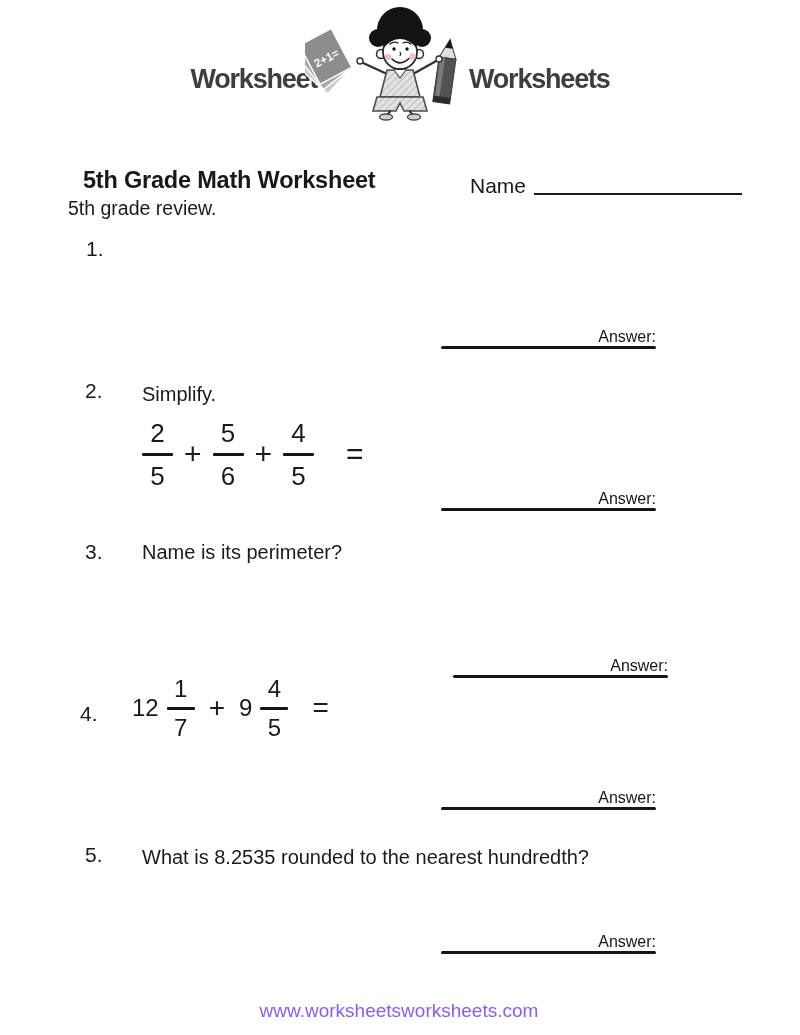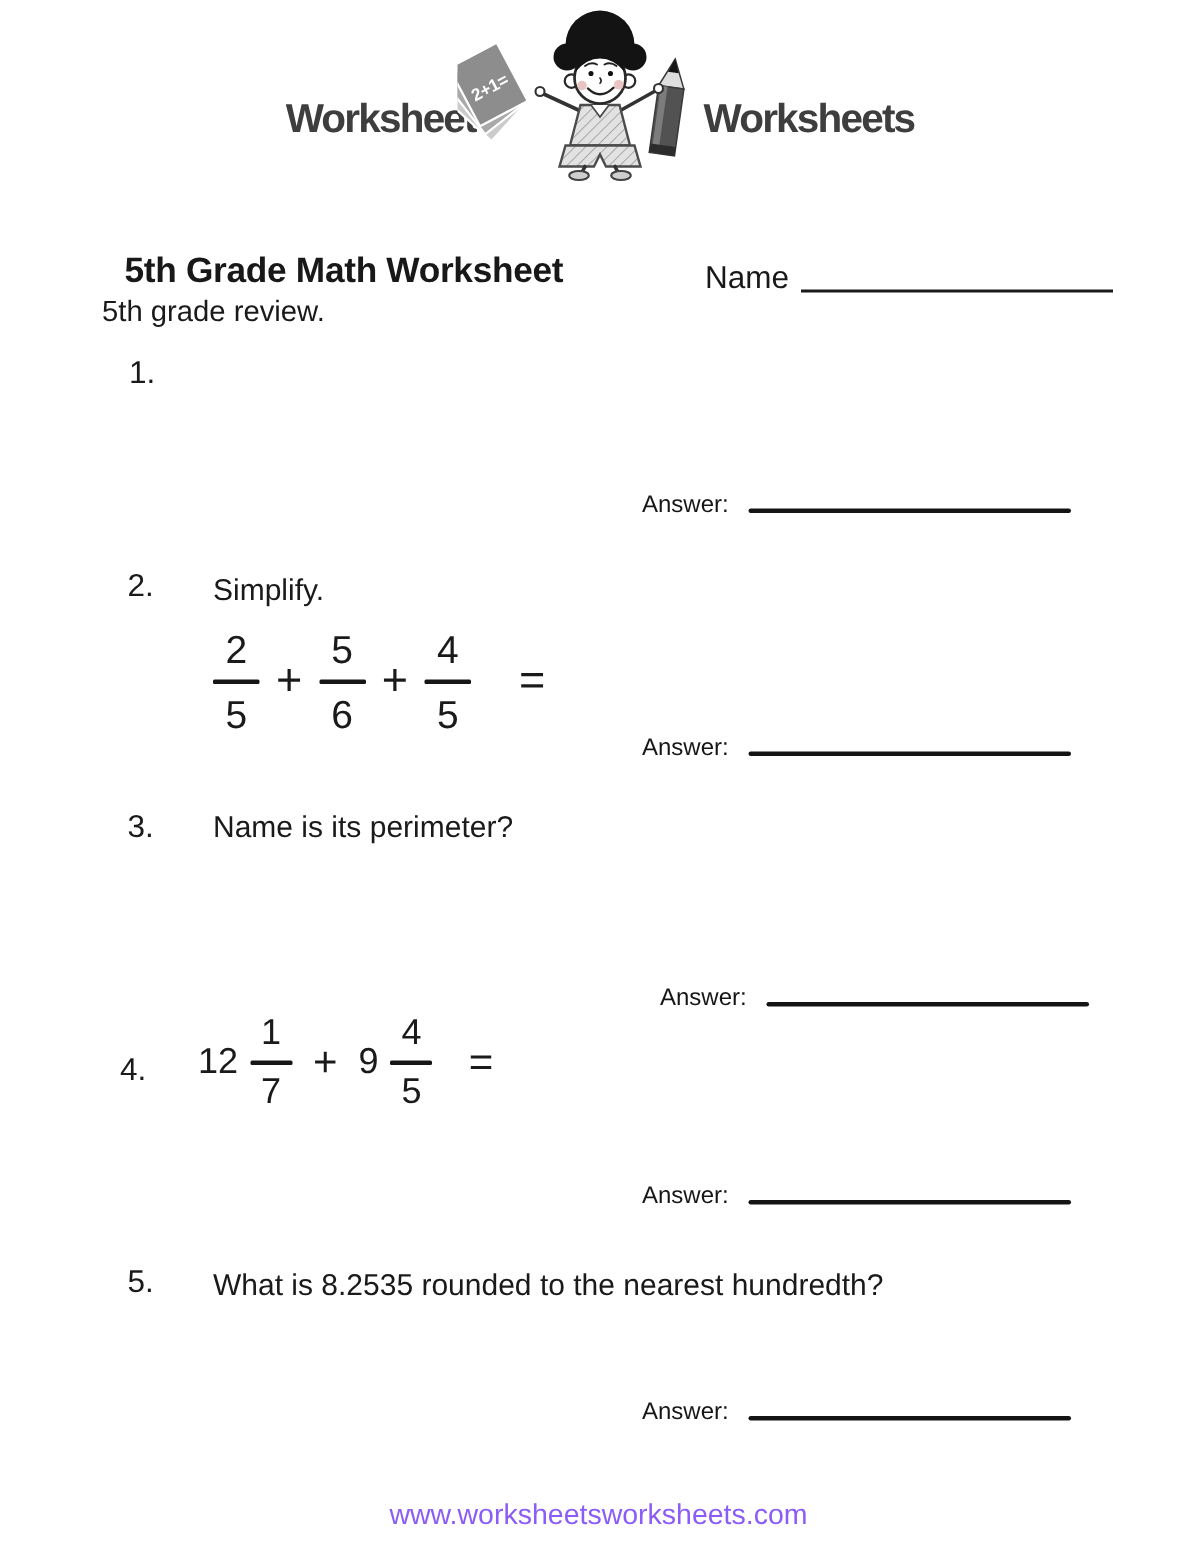--- a/index.html
+++ b/index.html
@@ -19,21 +19,21 @@
   .name-row{position:absolute;left:470px;top:146px;display:flex;align-items:flex-end;margin-top:28px;}
   .name-label{font-size:21px;color:#181818;}
   .name-line{display:inline-block;width:208px;border-bottom:2px solid #1a1a1a;margin:0 0 3px 8px;}
   .subtitle{position:absolute;left:68px;top:197px;margin:0;font-size:19.5px;}
   
   .qnum{position:absolute;font-size:21px;}
   .qtext{position:absolute;font-size:20px;line-height:28px;}
   .pre{white-space:pre;}
   .qtext sup{font-size:15px;line-height:0;}
   
-  .answer-row{position:absolute;display:flex;align-items:flex-end;}
+  .answer-row{position:absolute;display:flex;align-items:flex-end;flex-direction:column;}
   .answer-label{font-size:16px;color:#161616;}
   .answer-line{display:inline-block;width:215px;height:3px;background:#141414;border-radius:2px;margin:0 0 4px 13px;}
   
   .expr{position:absolute;display:flex;align-items:center;gap:8px;}
   .frac{display:inline-flex;flex-direction:column;align-items:center;}
   .fnum,.fden{font-size:26px;line-height:1;}
   .fbar{width:31px;height:2.6px;background:#161616;border-radius:1px;margin:7px 0;}
   .op{font-size:30px;line-height:1;margin:0 3px;}
   .eq{font-size:30px;line-height:1;margin-left:24px;}
   .expr-mixed{gap:6px;margin-left:12px;}

